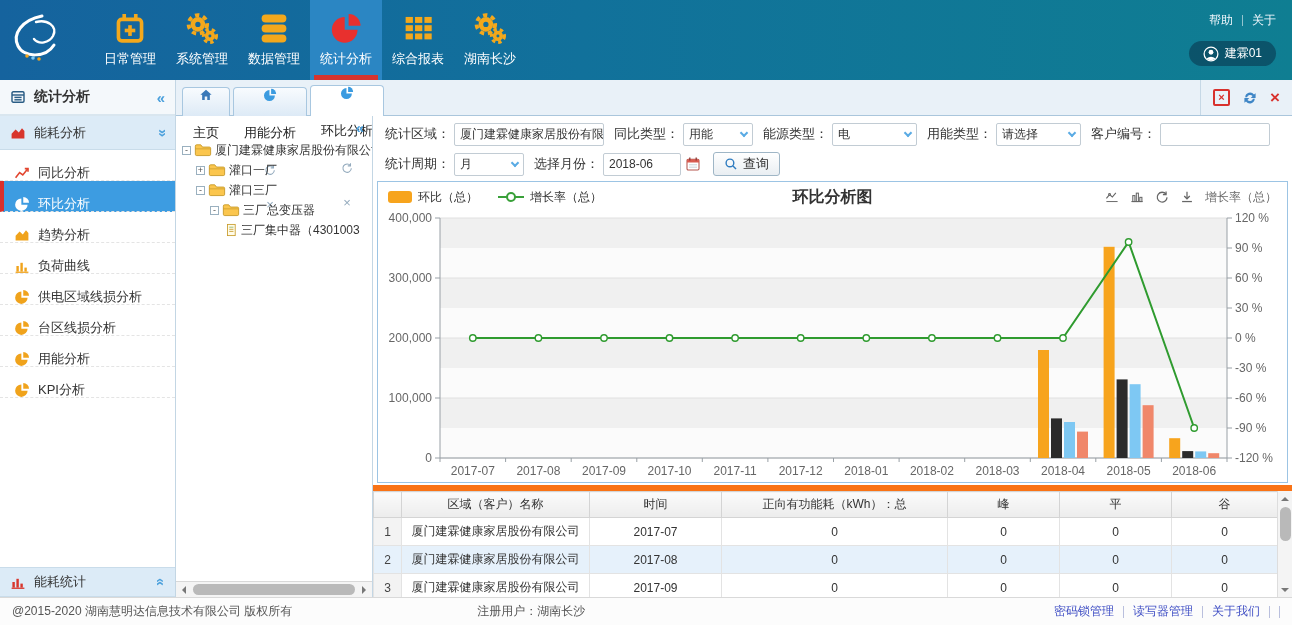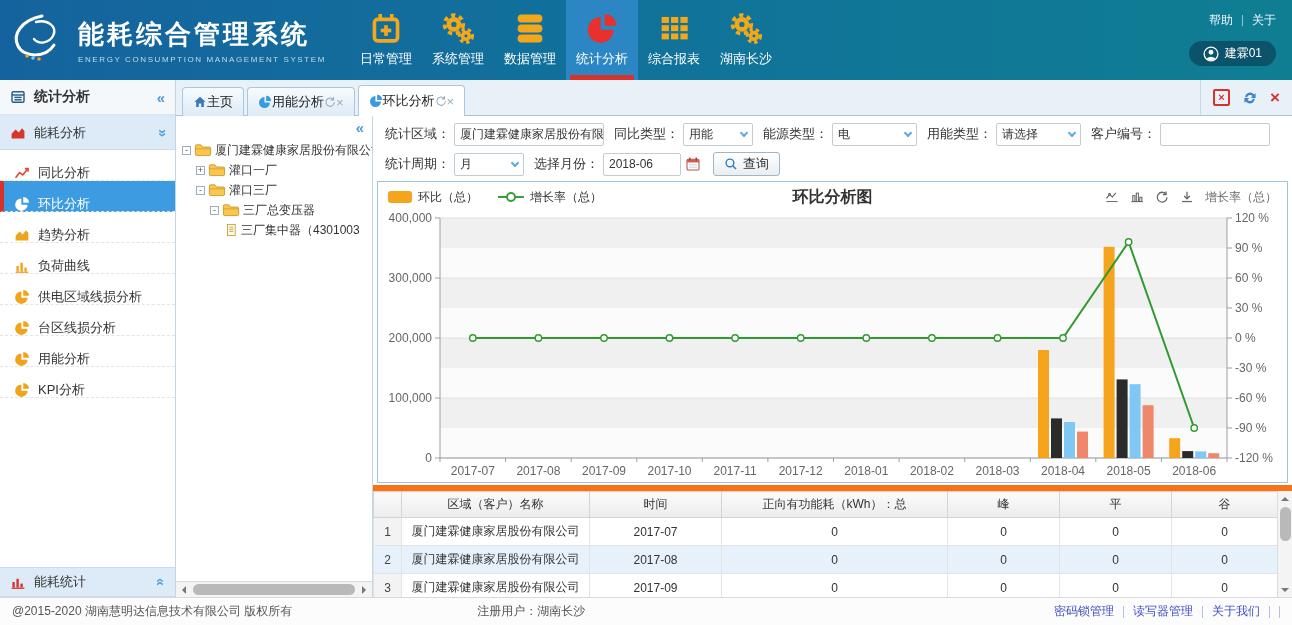--- a/index.html
+++ b/index.html
@@ -43,21 +43,21 @@
 .sb-items{list-style:none;flex:1;overflow:hidden;}
 .sb-item{height:31px;display:flex;align-items:center;gap:8px;padding:16px 10px 0 14px;border-bottom:1px dashed #e4e4e4;font-size:13px;color:#333;cursor:pointer;}
 .sb-item .ic16{color:#f0a31c;}
 .sb-item.active{background:#3d9ce1;color:#fff;border-left:4px solid #d9302c;padding-left:10px;}
 .sb-item.active .ic16{color:#fff;}
 .sb-bottom{flex:0 0 30px;border-top:1px solid #c9dcea;margin-top:auto;}
 
 .content{flex:1;display:flex;flex-direction:column;min-width:0;}
 
 .tabbar{flex:0 0 35px;background:#e9f1f8;border-bottom:1px solid #aac6dc;display:flex;align-items:flex-end;padding:0 0 0 6px;gap:3px;}
-.tab{height:29px;display:flex;align-items:center;gap:0;padding:0 10px;border:1px solid #a8c7e0;border-bottom:none;border-radius:4px 4px 0 0;background:linear-gradient(#f8fbfe,#ddeaf6);font-size:13px;color:#222;cursor:pointer;margin-bottom:-1px;}
+.tab{height:29px;display:flex;align-items:center;gap:22px;padding:0 10px;border:1px solid #a8c7e0;border-bottom:none;border-radius:4px 4px 0 0;background:linear-gradient(#f8fbfe,#ddeaf6);font-size:13px;color:#222;cursor:pointer;margin-bottom:-1px;flex-direction:column;}
 .tab.active{background:#fff;height:31px;}
 .t-x{color:#93aabd;font-size:13px;line-height:1;}
 .t-r{color:#93aabd;}
 .tab-tools{margin-left:auto;display:flex;align-items:center;gap:12px;height:35px;padding:0 12px;border-left:1px solid #c6d8e6;}
 .tool-closebox{width:17px;height:17px;border:2px solid #d8312d;color:#d8312d;display:flex;align-items:center;justify-content:center;border-radius:2px;font-size:11px;font-weight:bold;cursor:pointer;line-height:1;}
 .tool-refresh{color:#3f86c6;cursor:pointer;}
 .tool-close{color:#d8312d;font-size:17px;font-weight:bold;cursor:pointer;line-height:1;}
 
 .content-body{flex:1;display:flex;min-height:0;}
 
@@ -126,24 +126,20 @@
 
   <header class="hdr">
     <div class="logo">
       <span class="logo-mark"><svg viewBox="0 0 64 58" fill="none">
             <path d="M36 5 C16 9 6 23 12 35 C18 47 40 47 48 34" stroke="#fff" stroke-width="3" stroke-linecap="round"></path>
             <path d="M30 11 C41 8 52 15 47 25 C43 32 33 34 28 28" stroke="#fff" stroke-width="2.4" stroke-linecap="round"></path>
             <circle cx="21" cy="45" r="1.8" fill="#f0a31c"></circle>
             <circle cx="27" cy="47" r="1.8" fill="#7ec8f3"></circle>
             <circle cx="33" cy="48" r="1.8" fill="#f0a31c"></circle>
           </svg></span>
-      <div>
-        <div class="logo-title">能耗综合管理系统</div>
-        <div class="logo-sub">ENERGY CONSUMPTION MANAGEMENT SYSTEM</div>
-      </div>
     </div>
     <nav class="nav" id="main-nav">
         <div class="nav-item">
           <span class="nic"><svg viewBox="0 0 20 20" fill="none" stroke="currentColor">
               <rect x="3" y="4.5" width="14" height="13" rx="2" stroke-width="2.2"></rect>
               <line x1="6.5" y1="1.2" x2="6.5" y2="5" stroke-width="2.2"></line>
               <line x1="13.5" y1="1.2" x2="13.5" y2="5" stroke-width="2.2"></line>
               <line x1="10" y1="8" x2="10" y2="14.5" stroke-width="2.2"></line>
               <line x1="6.8" y1="11.2" x2="13.2" y2="11.2" stroke-width="2.2"></line>
             </svg></span>

